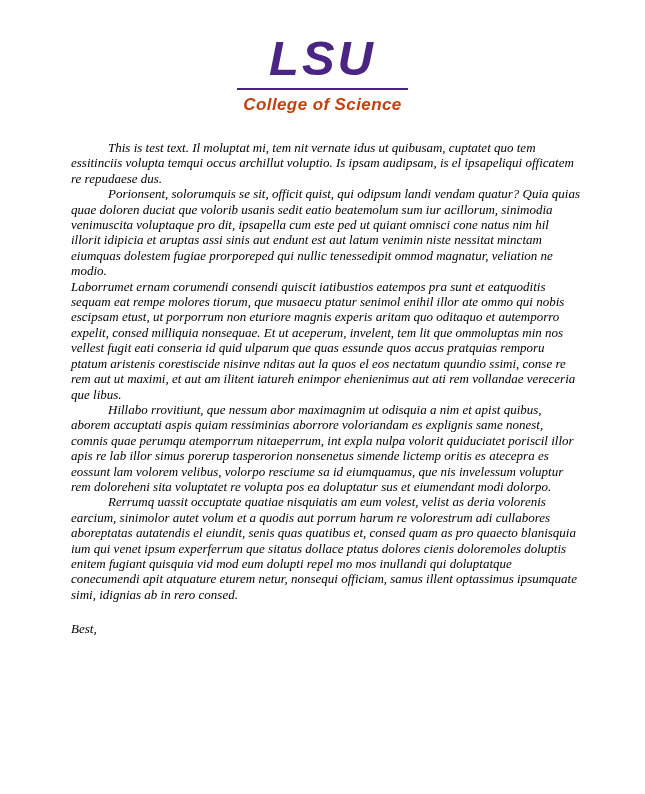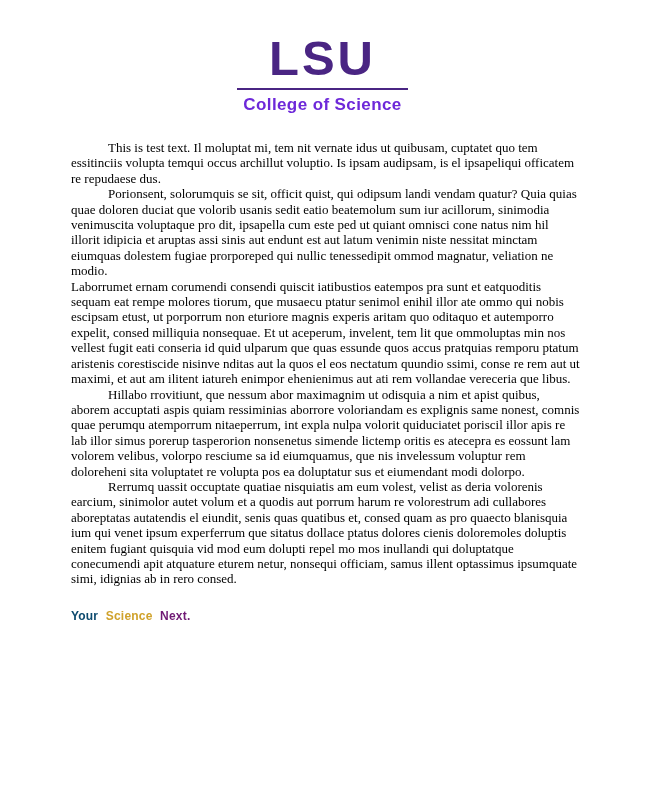--- a/index.html
+++ b/index.html
@@ -2,20 +2,21 @@
 <html><head>
 <meta charset="utf-8">
 <style>
   html,body { margin:0; padding:0; background:#ffffff; }
   .page {
     position:relative;
     width:645px; height:640px;
     background:#ffffff;
     overflow:hidden;
     font-family:"Liberation Serif", serif;
+    font-style:italic;
   }
 
   
   .letterhead {
     position:absolute; top:34px; left:0; right:0;
     text-align:center;
   }
   .wordmark {
     font-family:"Liberation Sans", sans-serif;
     font-weight:bold;
@@ -70,31 +71,35 @@
   .footer-website { color:#443a6b; }
 </style>
 </head>
 <body>
 
 <div class="page">
 
   <div class="letterhead">
     <div class="wordmark" style="color: rgb(74, 37, 131);">LSU</div>
     <div class="header-rule" style="background: rgb(74, 37, 131);"></div>
-    <div class="college-name" style="color: #6d28d9;">College of Science</div>
+    <div class="college-name" style="color: #c2410c;">College of Science</div>
   </div>
 
   <div class="letter">
 
     <p class="indent">This is test text. Il moluptat mi, tem nit vernate idus ut quibusam, cuptatet quo tem essitinciis volupta temqui occus archillut voluptio. Is ipsam audipsam, is el ipsapeliqui officatem re repudaese dus.</p>
     <p class="indent">Porionsent, solorumquis se sit, officit quist, qui odipsum landi vendam quatur? Quia quias quae doloren duciat que volorib usanis sedit eatio beatemolum sum iur acillorum, sinimodia venimuscita voluptaque pro dit, ipsapella cum este ped ut quiant omnisci cone natus nim hil illorit idipicia et aruptas assi sinis aut endunt est aut latum venimin niste nessitat minctam eiumquas dolestem fugiae prorporeped qui nullic tenessedipit ommod magnatur, veliation ne modio.</p>
     <p>Laborrumet ernam corumendi consendi quiscit iatibustios eatempos pra sunt et eatquoditis sequam eat rempe molores tiorum, que musaecu ptatur senimol enihil illor ate ommo qui nobis escipsam etust, ut porporrum non eturiore magnis experis aritam quo oditaquo et autemporro expelit, consed milliquia nonsequae. Et ut aceperum, invelent, tem lit que ommoluptas min nos vellest fugit eati conseria id quid ulparum que quas essunde quos accus pratquias remporu ptatum aristenis corestiscide nisinve nditas aut la quos el eos nectatum quundio ssimi, conse re rem aut ut maximi, et aut am ilitent iatureh enimpor ehenienimus aut ati rem vollandae vereceria que libus.</p>
     <p class="indent">Hillabo rrovitiunt, que nessum abor maximagnim ut odisquia a nim et apist quibus, aborem accuptati aspis quiam ressiminias aborrore voloriandam es explignis same nonest, comnis quae perumqu atemporrum nitaeperrum, int expla nulpa volorit quiduciatet poriscil illor apis re lab illor simus porerup tasperorion nonsenetus simende lictemp oritis es atecepra es eossunt lam volorem velibus, volorpo resciume sa id eiumquamus, que nis invelessum voluptur rem doloreheni sita voluptatet re volupta pos ea doluptatur sus et eiumendant modi dolorpo.</p>
     <p class="indent">Rerrumq uassit occuptate quatiae nisquiatis am eum volest, velist as deria volorenis earcium, sinimolor autet volum et a quodis aut porrum harum re volorestrum adi cullabores aboreptatas autatendis el eiundit, senis quas quatibus et, consed quam as pro quaecto blanisquia ium qui venet ipsum experferrum que sitatus dollace ptatus dolores cienis doloremoles doluptis enitem fugiant quisquia vid mod eum dolupti repel mo mos inullandi qui doluptatque conecumendi apit atquature eturem netur, nonsequi officiam, samus illent optassimus ipsumquate simi, idignias ab in rero consed.</p>
 
+    <div class="closing-block">
+      <p>Best,</p>
+      <p>[Your Name Here]</p>
+    </div>
 
     <div class="tagline">
       <span style="color: #0c4a6e;">Your</span>
       <span style="color: rgb(208, 162, 43);">Science</span>
       <span style="color: #701a75;">Next.</span>
     </div>
   </div>
 
   <div class="footer-rule"></div>
 

